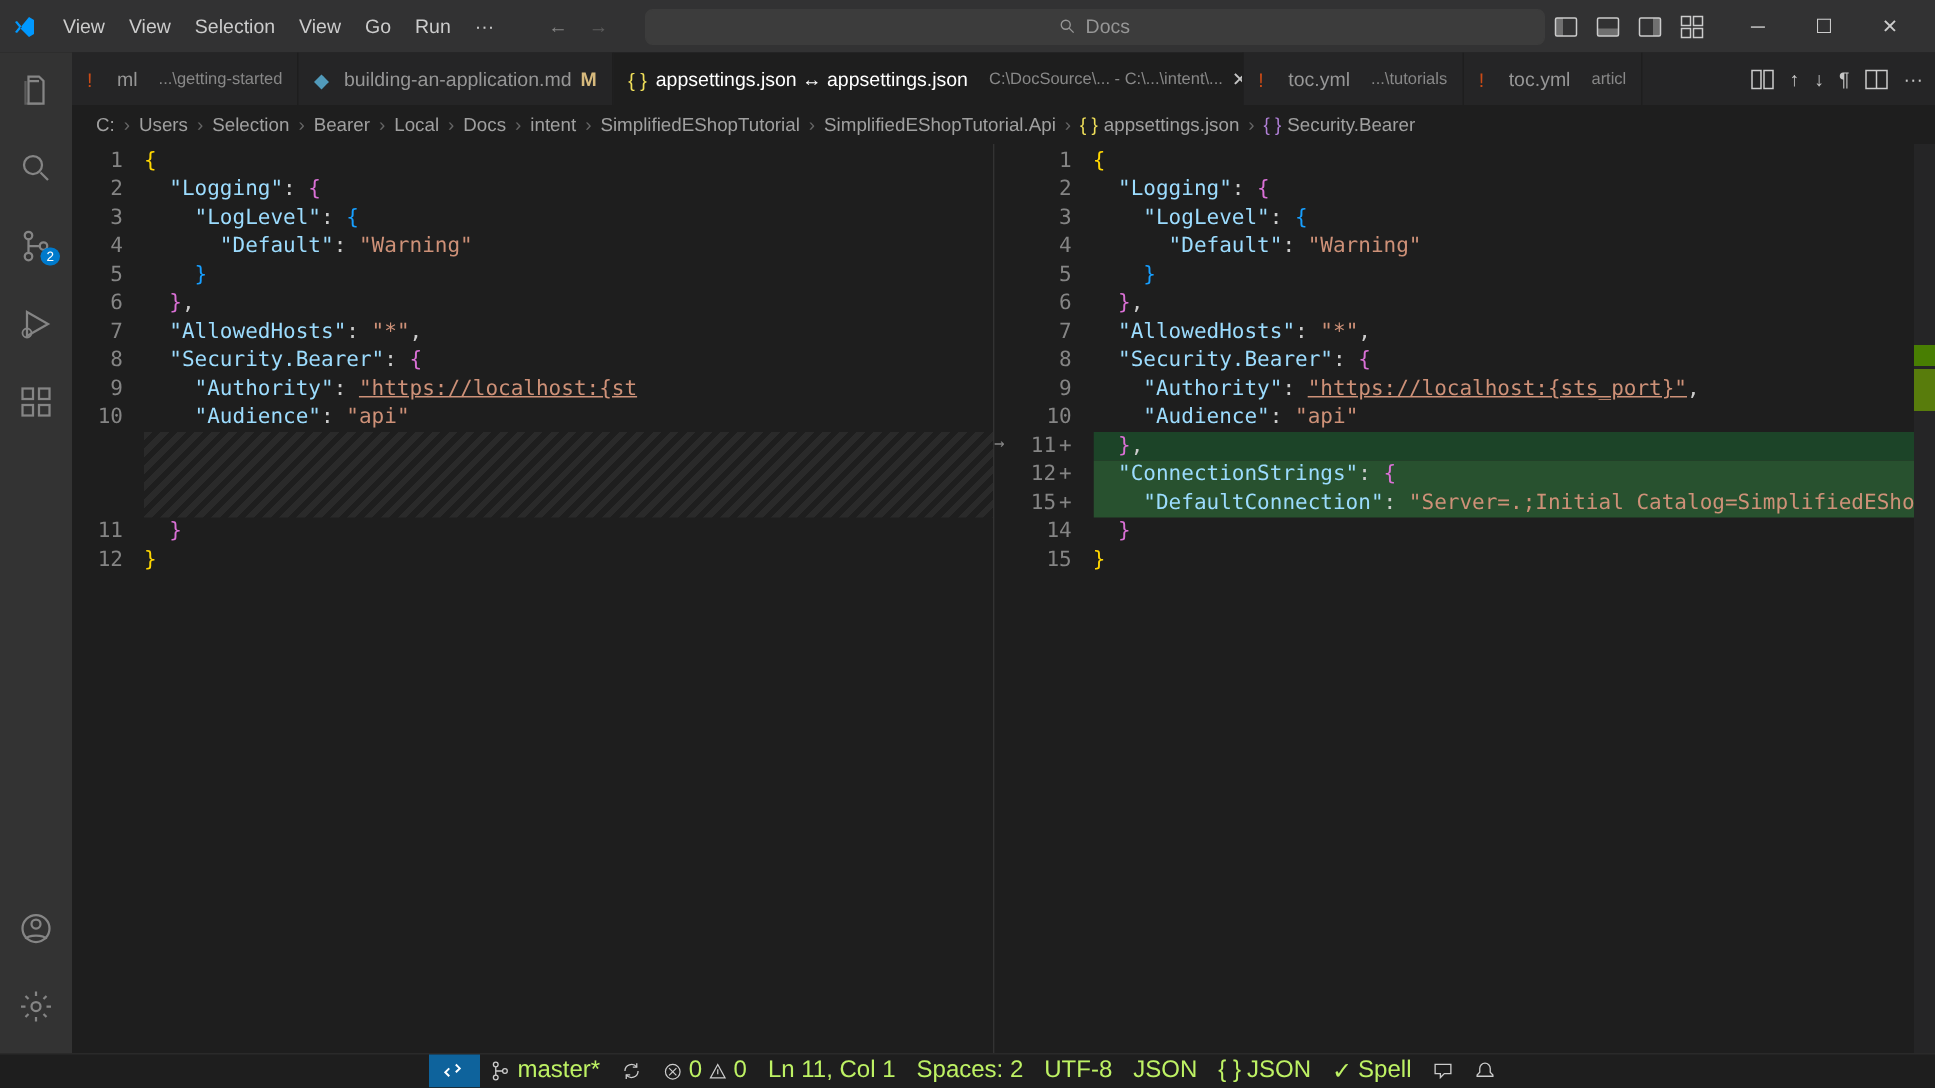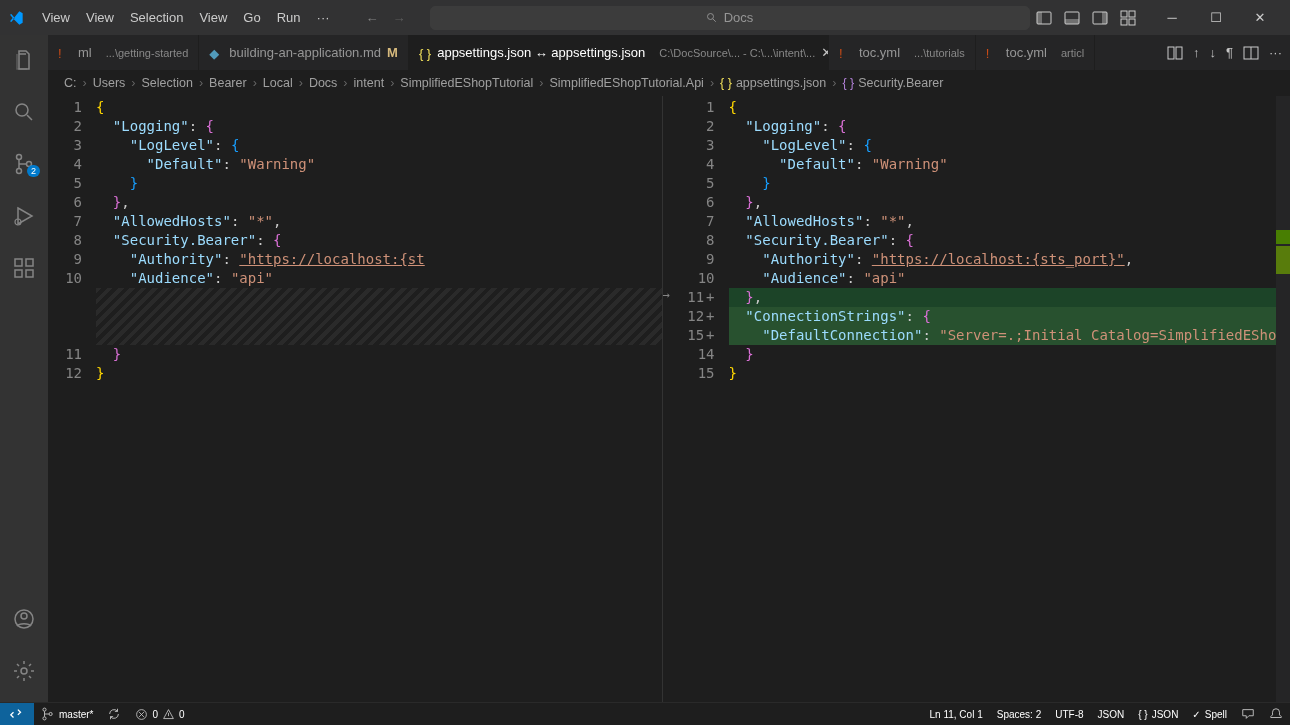--- a/index.html
+++ b/index.html
@@ -86,22 +86,22 @@
 .gutter .plus::after { content:"+"; color:#858585; padding-left:2px; }
 
 .divider { width:1px; background:#333; }
 .overview { width: 14px; background:#252526; position:relative; }
 .overview .mark { position:absolute; right:0; width:14px; background:#487e02; }
 
 .arrow-decor { position:absolute; left:0; color:#858585; font-size:12px; }
 
 .statusbar {
   height: 23px; background:#1e1e1e; border-top:1px solid #2a2a2a;
-  display:flex; align-items:center; color:#ffffff; font-size:10px;
-  justify-content:space-between;
+  display:flex; align-items:center; color:#bef264; font-size:16px;
+  justify-content:center;
 }
 .status-left, .status-right { display:flex; align-items:center; height:100%; }
 .status-item { padding:0 7px; height:100%; display:flex; align-items:center; gap:4px; cursor:pointer; }
 .remote { background:#0e639c; color:#fff; width:34px; justify-content:center; }
 svg { display:block; }
 </style>
 </head>
 <body>
 
 <div class="titlebar">

